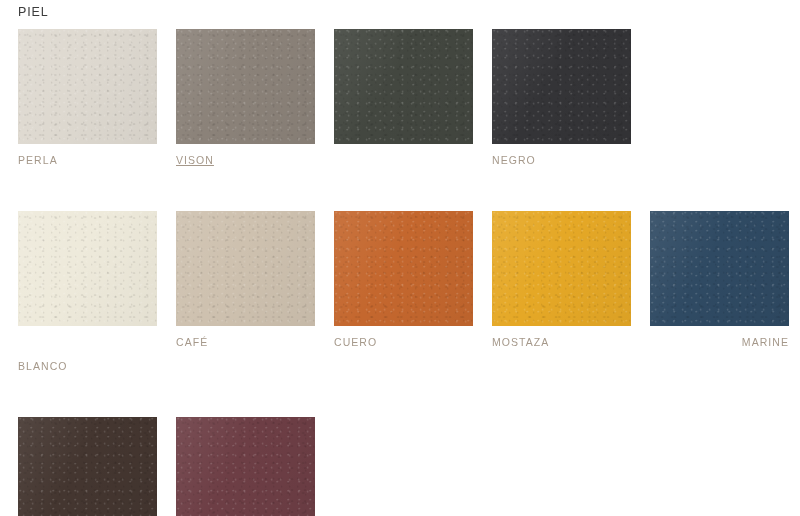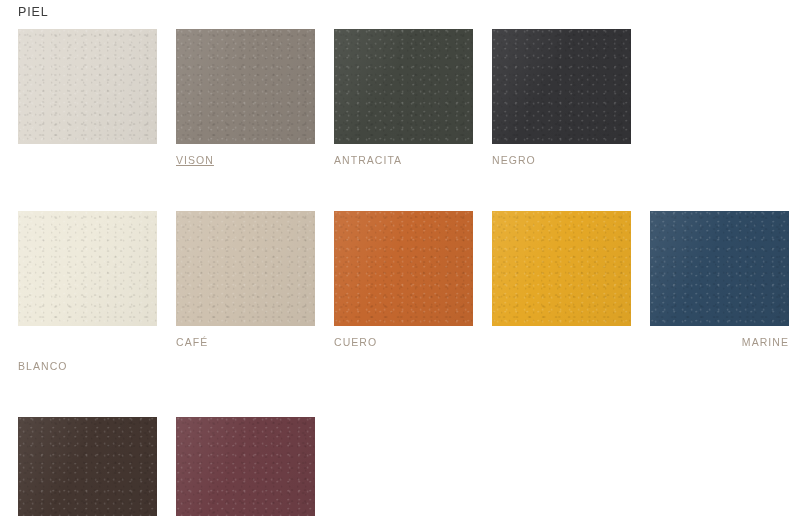--- a/index.html
+++ b/index.html
@@ -104,34 +104,34 @@
 
   <div class="section-title" style="color: rgb(59, 59, 59);">PIEL</div>
 
   <div class="swatch-grid" id="swatch-grid">
       <div class="swatch-row">
         <div class="swatch-cell">
           <div class="swatch-chip" style="background-color: rgb(222, 217, 208);">
             <div class="grain"></div>
             <div class="sheen"></div>
           </div>
+          <div class="swatch-label" style="color: rgb(165, 152, 138);">PERLA</div>
         </div>
         <div class="swatch-cell">
           <div class="swatch-chip" style="background-color: rgb(139, 130, 121);">
             <div class="grain"></div>
             <div class="sheen"></div>
           </div>
           <div class="swatch-label" style="color: rgb(165, 152, 138); text-decoration: underline;">VISON</div>
         </div>
         <div class="swatch-cell">
           <div class="swatch-chip" style="background-color: rgb(67, 71, 64);">
             <div class="grain"></div>
             <div class="sheen"></div>
           </div>
-          <div class="swatch-label" style="color: rgb(165, 152, 138);">ANTRACITA</div>
         </div>
         <div class="swatch-cell">
           <div class="swatch-chip" style="background-color: rgb(52, 52, 55);">
             <div class="grain"></div>
             <div class="sheen"></div>
           </div>
           <div class="swatch-label" style="color: rgb(165, 152, 138);">NEGRO</div>
         </div>
       </div>
       <div class="swatch-row">
@@ -154,20 +154,21 @@
             <div class="grain"></div>
             <div class="sheen"></div>
           </div>
           <div class="swatch-label" style="color: rgb(165, 152, 138);">CUERO</div>
         </div>
         <div class="swatch-cell">
           <div class="swatch-chip" style="background-color: rgb(229, 168, 38);">
             <div class="grain"></div>
             <div class="sheen"></div>
           </div>
+          <div class="swatch-label" style="color: rgb(165, 152, 138);">MOSTAZA</div>
         </div>
         <div class="swatch-cell">
           <div class="swatch-chip" style="background-color: rgb(47, 74, 99);">
             <div class="grain"></div>
             <div class="sheen"></div>
           </div>
           <div class="swatch-label" style="color: rgb(165, 152, 138); text-align: right;">MARINE</div>
         </div>
       </div>
       <div class="swatch-row">

